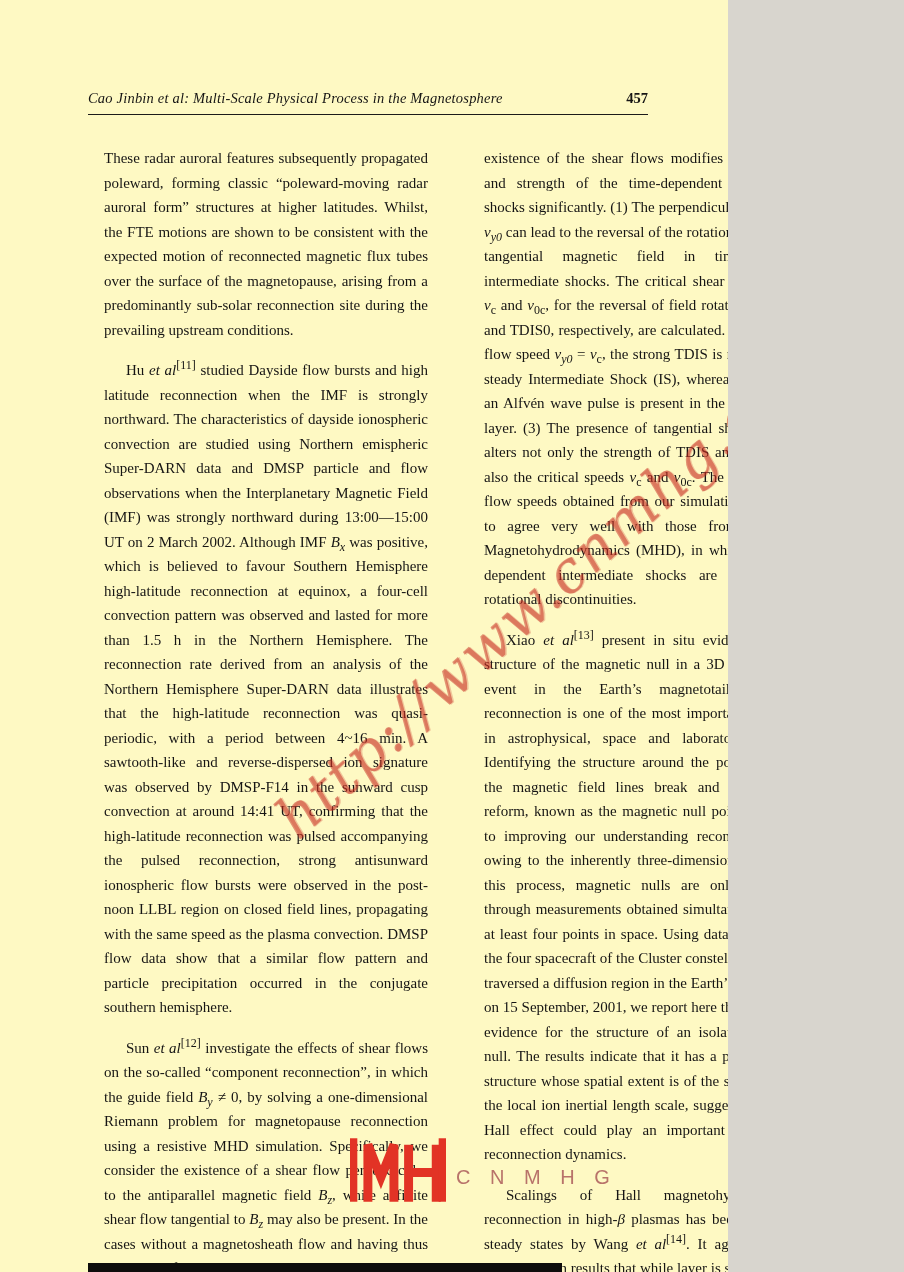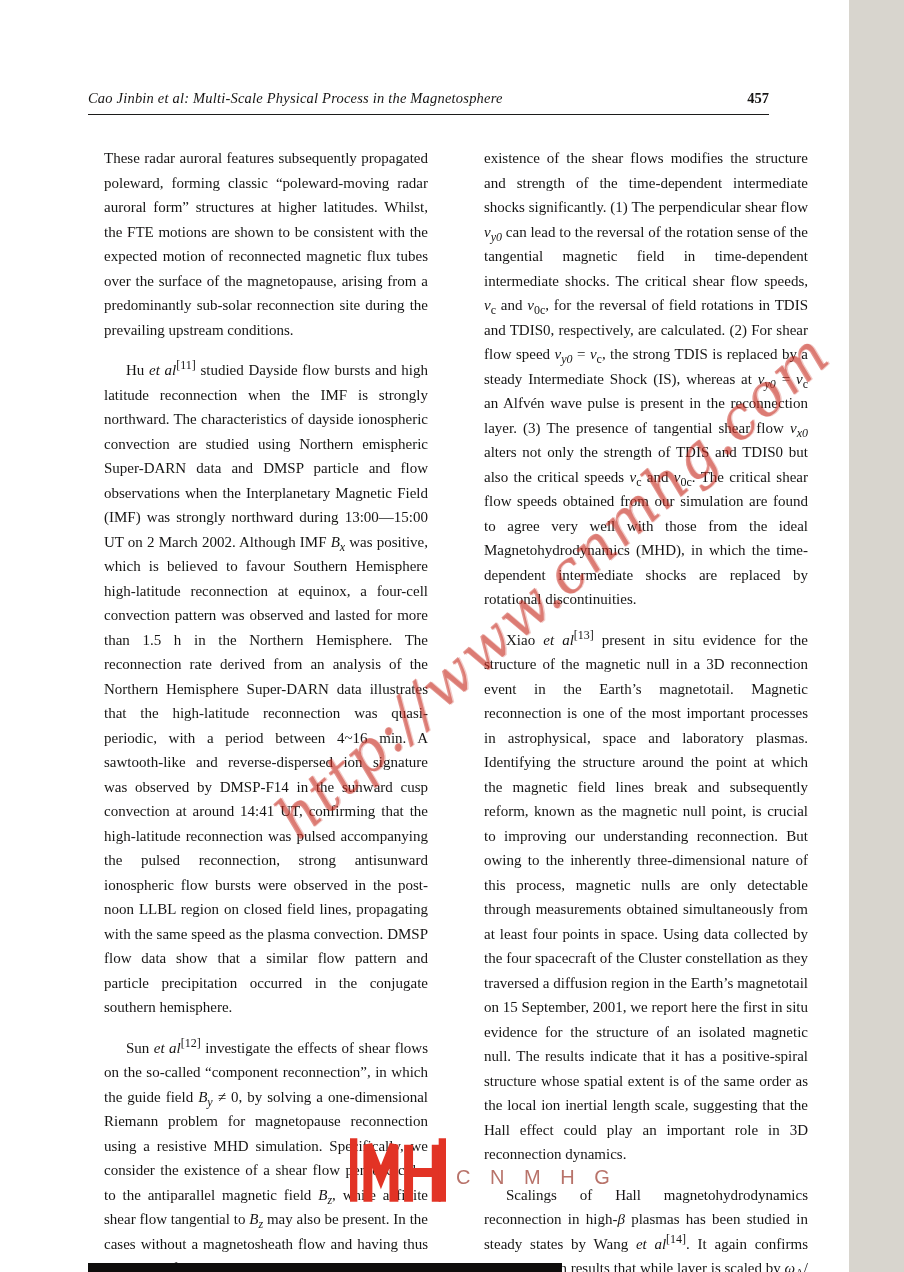--- a/index.html
+++ b/index.html
@@ -1,19 +1,19 @@
 <!DOCTYPE html>
 <html><head>
 <meta charset="utf-8">
 <style>
   html,body{margin:0;padding:0;background:#d8d5ce;}
   .page{
     position:relative;
-    width:849px;height:1272px;
-    background:#ffffff;
+    width:728px;height:1272px;
+    background:#fef9c3;
     font-family:"Liberation Serif","DejaVu Serif",serif;
     color:#161514;
     overflow:hidden;
   }
   .header{
     position:absolute;
     left:88px;right:80px;top:90px;
     display:flex;justify-content:space-between;align-items:flex-end;
     border-bottom:1.5px solid #1c1b1a;
     padding-bottom:7px;

